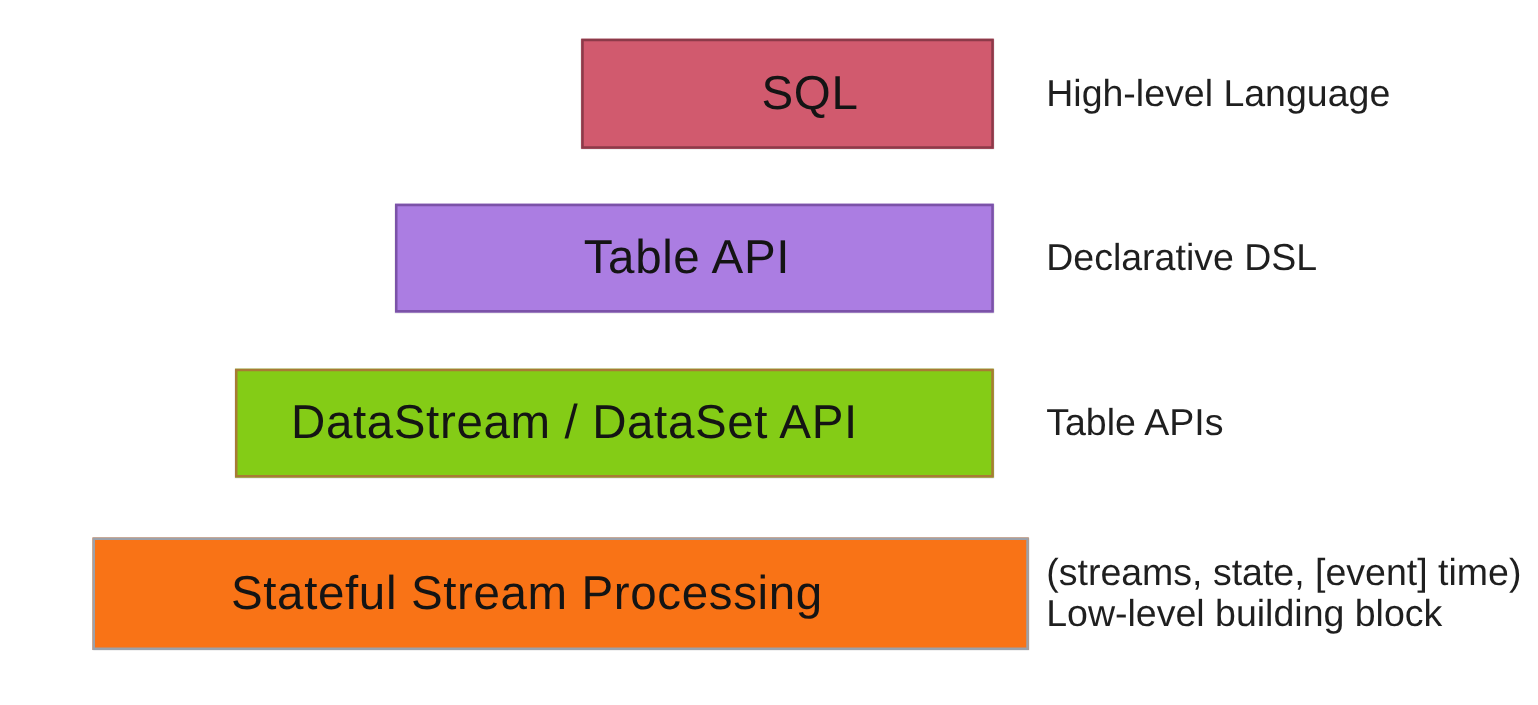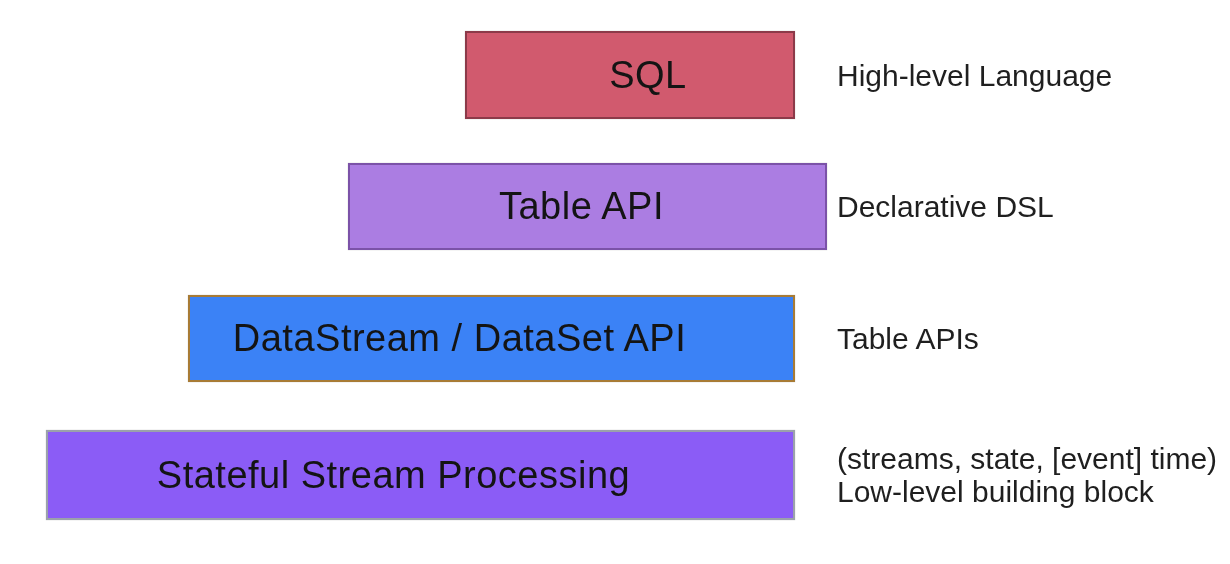--- a/index.html
+++ b/index.html
@@ -31,21 +31,21 @@
     padding-left: 36px;
   }
   .box-label {
     font-size: 38px;
     letter-spacing: 0.5px;
     color: #141414;
     white-space: nowrap;
   }
   
   .box-sql        { left: 465px; top:  31px; width: 330px; height: 88px; }
-  .box-table      { left: 316px; top: 163px; width: 479px; height: 87px; margin-left: 32px; }
+  .box-table      { left: 316px; top: 163px; width: 479px; height: 87px; }
   .box-datastream { left: 188px; top: 295px; width: 607px; height: 87px; }
   .box-stateful   { left:  46px; top: 430px; width: 749px; height: 90px; }
   
   .box-table      .box-label { transform: translateX(-24px); }
   .box-datastream .box-label { transform: translateX(-50px); }
   .box-stateful   .box-label { transform: translateX(-45px); }
   .annotation {
     position: absolute;
     left: 837px;
     font-size: 30px;
@@ -70,28 +70,28 @@
     <div>High-level Language</div>
   </div>
 
   <div class="layer-box box-table" style="background-color: rgb(171, 125, 226); border-color: rgb(123, 82, 168);">
     <span class="box-label">Table API</span>
   </div>
   <div class="annotation ann-2">
     <div>Declarative DSL</div>
   </div>
 
-  <div class="layer-box box-datastream" style="background-color: #3b82f6; border-color: rgb(168, 123, 53);">
+  <div class="layer-box box-datastream" style="background-color: #84cc16; border-color: rgb(168, 123, 53);">
     <span class="box-label">DataStream / DataSet API</span>
   </div>
   <div class="annotation ann-3">
     <div>Table APIs</div>
   </div>
 
-  <div class="layer-box box-stateful" style="background-color: #8b5cf6; border-color: rgb(155, 161, 171);">
+  <div class="layer-box box-stateful" style="background-color: #f97316; border-color: rgb(155, 161, 171); margin-left: 28px;">
     <span class="box-label">Stateful Stream Processing</span>
   </div>
   <div class="annotation ann-4">
     <div>(streams, state, [event] time)</div>
     <div>Low-level building block</div>
   </div>
 
 </div>
 
 </body></html>

